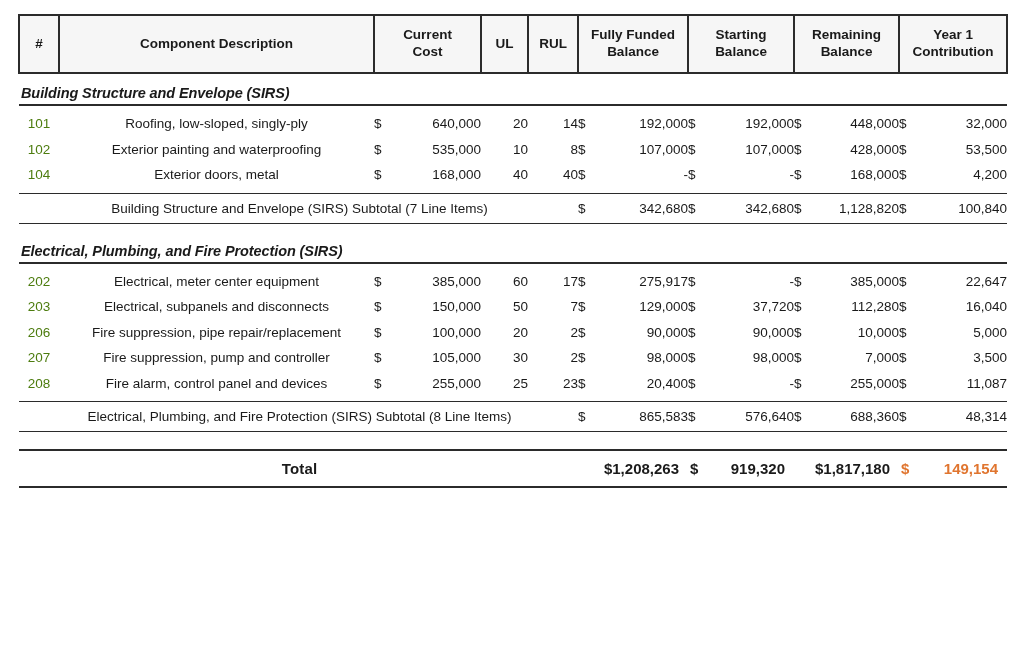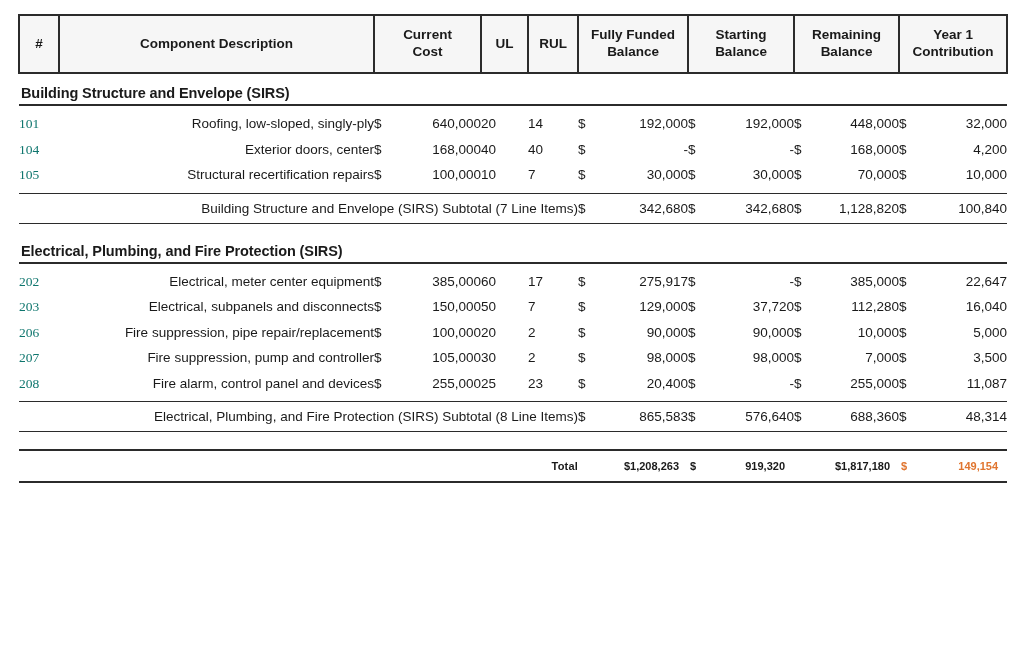--- a/index.html
+++ b/index.html
@@ -69,55 +69,56 @@
   tr.gap-sm td { height: 9px;  padding: 0; border: none; }
   tr.gap-xs td { height: 5px;  padding: 0; border: none; }
 
   
   tr.section-row td {
     font-weight: bold;
     font-size: 14.5px;
     padding: 2px 0 3px 2px;
     border-bottom: 2.5px solid #2b2b2b;
     letter-spacing: -0.1px;
+    font-style: italic;
   }
 
   
   tr.item td {
     padding: 5px 0 5px 0;
     border: none;
     font-size: 13.5px;
     line-height: 1.15;
     white-space: nowrap;
   }
-  td.num  { text-align: left;  padding-right: 7px; color: #0f766e; font-family: Liberation Serif, serif; }
-  td.desc { text-align: right;   padding-left: 4px; }
+  td.num  { text-align: center;  padding-right: 7px; color: #4d7c0f; }
+  td.desc { text-align: center;   padding-left: 4px; }
   td.dol  { text-align: left;   padding-left: 4px; }
   td.val  { text-align: right;  padding-right: 10px; }
   td.ul,
-  td.rul  { text-align: left;  padding-right: 13px; margin-top: 48px; }
+  td.rul  { text-align: right;  padding-right: 13px; margin-top: 48px; }
 
   
   tr.subtotal td {
     padding: 7px 0 7px 0;
     border-top: 1.6px solid #2b2b2b;
     border-bottom: 1.6px solid #2b2b2b;
     font-size: 13.5px;
     white-space: nowrap;
     margin-left: 40px;
   }
   tr.subtotal td.desc { padding-left: 2px; }
 
   
   tr.total td {
     padding: 9px 0 9px 0;
     border-top: 2.6px solid #2b2b2b;
     border-bottom: 2.6px solid #2b2b2b;
     font-weight: bold;
-    font-size: 11px;
+    font-size: 15px;
     white-space: nowrap;
   }
   tr.total td.desc { padding-left: 2px; letter-spacing: 0.2px; }
   tr.total td.val  { padding-right: 9px; }
   tr.total td.dol  { padding-left: 2px; }
   tr.total td.accent,
   tr.total td.dol-accent { color: #e0752f; }
 </style>
 </head>
 <body>
@@ -191,50 +192,50 @@
           <td class="dol">$</td>
           <td class="val">192,000</td>
           <td class="dol">$</td>
           <td class="val">192,000</td>
           <td class="dol">$</td>
           <td class="val">448,000</td>
           <td class="dol">$</td>
           <td class="val">32,000</td>
         </tr>
         <tr class="item">
+          <td class="num">102</td>
+          <td class="desc">Exterior painting and waterproofing</td>
+          <td class="dol">$</td>
+          <td class="val">535,000</td>
+          <td class="ul">10</td>
+          <td class="rul">8</td>
+          <td class="dol">$</td>
+          <td class="val">107,000</td>
+          <td class="dol">$</td>
+          <td class="val">107,000</td>
+          <td class="dol">$</td>
+          <td class="val">428,000</td>
+          <td class="dol">$</td>
+          <td class="val">53,500</td>
+        </tr>
+        <tr class="item">
           <td class="num">104</td>
-          <td class="desc">Exterior doors, center</td>
+          <td class="desc">Exterior doors, metal</td>
           <td class="dol">$</td>
           <td class="val">168,000</td>
           <td class="ul">40</td>
           <td class="rul">40</td>
           <td class="dol">$</td>
           <td class="val">-</td>
           <td class="dol">$</td>
           <td class="val">-</td>
           <td class="dol">$</td>
           <td class="val">168,000</td>
           <td class="dol">$</td>
           <td class="val">4,200</td>
-        </tr>
-        <tr class="item">
-          <td class="num">105</td>
-          <td class="desc">Structural recertification repairs</td>
-          <td class="dol">$</td>
-          <td class="val">100,000</td>
-          <td class="ul">10</td>
-          <td class="rul">7</td>
-          <td class="dol">$</td>
-          <td class="val">30,000</td>
-          <td class="dol">$</td>
-          <td class="val">30,000</td>
-          <td class="dol">$</td>
-          <td class="val">70,000</td>
-          <td class="dol">$</td>
-          <td class="val">10,000</td>
         </tr>
         <tr class="gap-xs">
           <td colspan="14"></td>
         </tr>
         <tr class="subtotal">
           <td class="desc" colspan="6">Building Structure and Envelope (SIRS) Subtotal (7 Line Items)</td>
           <td class="dol">$</td>
           <td class="val">342,680</td>
           <td class="dol">$</td>
           <td class="val">342,680</td>

